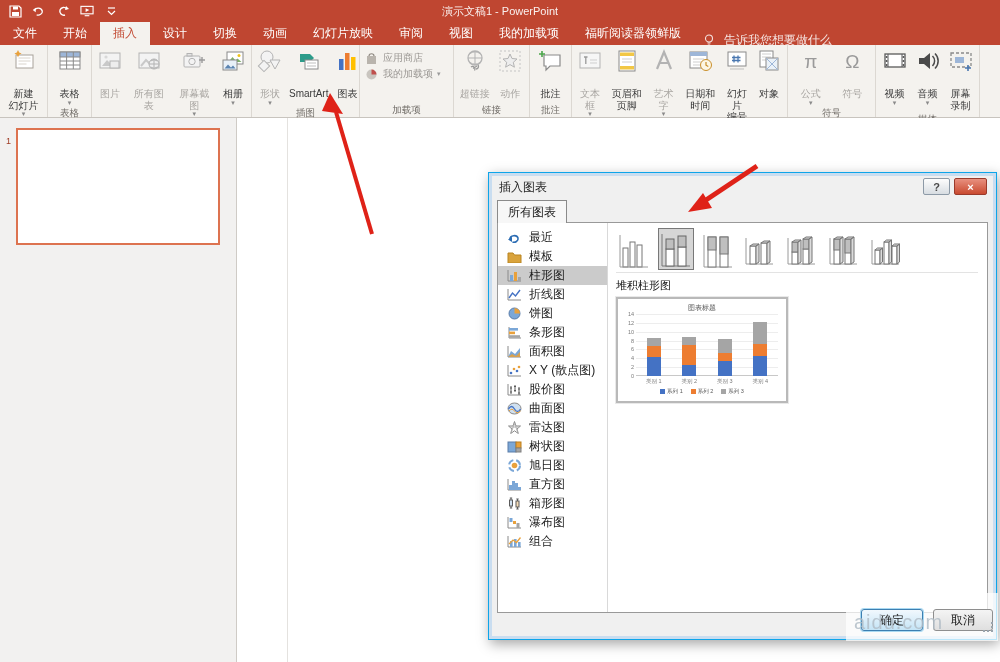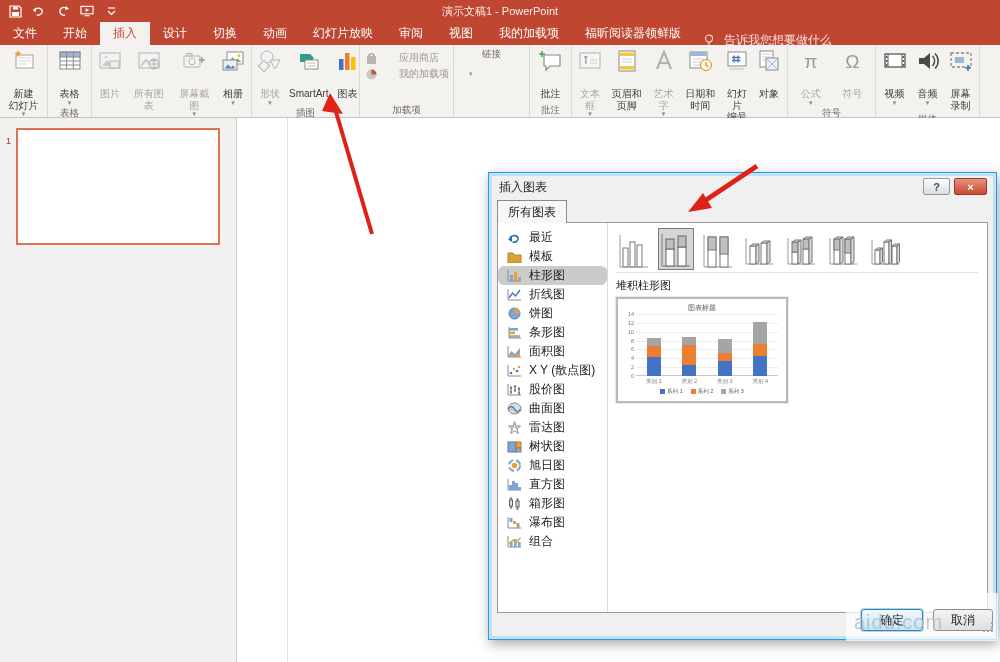--- a/index.html
+++ b/index.html
@@ -21,21 +21,21 @@
   
   .ribbon { position:absolute; left:0; top:45px; width:1000px; height:73px; background:#F4F2EE; border-bottom:1px solid #C8C4BE; display:flex; }
   .rgroup { position:relative; border-right:1px solid #DCD8D2; display:flex; flex-direction:column; padding:2px 2px 0; }
   .gbtns { flex:1; display:flex; align-items:flex-start; justify-content:space-around; }
   .glabel { height:14px; font-size:9.5px; color:#6F6B66; text-align:center; line-height:14px; }
   .rbtn { display:flex; flex-direction:column; align-items:center; padding:1px 3px; cursor:default; }
   .rbtn .rlabel { font-size:10px; color:#3B3B3B; text-align:center; white-space:pre-line; line-height:1.15; margin-top:14px; }
   .rbtn.dis .rlabel { color:#A8A5A1; }
   .rbtn.dd .rlabel::after { content:"▾"; display:block; font-size:7px; color:#8a8a8a; line-height:5px; }
   .i26 { width:26px; height:26px; display:flex; align-items:center; justify-content:center; }
-  .srow { display:flex; align-items:center; gap:20px; padding:1px 2px; }
+  .srow { display:flex; align-items:center; gap:4px; padding:1px 2px; }
   .srow .rlabel { font-size:10px; color:#9A9793; white-space:nowrap; margin:0; }
   .srow .i14 { width:15px; height:14px; display:flex; align-items:center; justify-content:center; }
   .glyph { font-size:15px; color:#9a9a9a; line-height:1; }
 
   
   .slidepane { position:absolute; left:0; top:118px; width:237px; height:544px; background:#F2F1F0; border-right:1px solid #CFCBC6; }
   .slidenum { position:absolute; left:6px; top:18px; font-size:9px; color:#9E3A23; }
   .thumb { position:absolute; left:16px; top:10px; width:204px; height:117px; background:#fff; border:2px solid #DD7350; }
   .canvas { position:absolute; left:238px; top:118px; width:762px; height:544px; background:#fff; }
   .canvline { position:absolute; left:287px; top:118px; width:1px; height:544px; background:#E4E2DF; }
@@ -43,21 +43,21 @@
   
   .dialog { position:absolute; left:488px; top:172px; width:509px; height:468px; background:#F0F0F0; border:1px solid #0ea5e9; box-shadow:inset 0 0 0 3px #C9DDF0, 2px 4px 12px rgba(0,0,0,.35); z-index:4; }
   .dlg-title { position:absolute; left:10px; top:6px; font-size:12px; color:#1F1F1F; }
   .dlg-help { position:absolute; right:46px; top:5px; width:27px; height:17px; border:1px solid #8D9AA7; border-radius:2px; background:linear-gradient(#FDFDFD,#D8DDE2); color:#4A4A4A; font-size:11px; font-weight:bold; display:flex; align-items:center; justify-content:center; }
   .dlg-close { position:absolute; right:9px; top:5px; width:33px; height:17px; border:1px solid #9A3A2B; border-radius:2px; background:linear-gradient(#E8907F,#C94A30); color:#fff; font-size:11px; font-weight:bold; display:flex; align-items:center; justify-content:center; }
   .dlg-tab { position:absolute; left:8px; top:27px; height:23px; padding:0 10px; background:#F7F7F7; border:1px solid #8a8a8a; border-bottom:none; font-size:12px; color:#1a1a1a; display:flex; align-items:center; z-index:2; }
   .dlg-box { position:absolute; left:8px; top:49px; width:491px; height:391px; background:#fff; border:1px solid #999; }
 
   .cat-list { position:absolute; left:0; top:0; width:110px; height:389px; border-right:1px solid #D9D9D9; padding-top:5px; }
   .cat { display:flex; align-items:center; height:19px; padding-left:8px; gap:7px; font-size:12px; color:#222; }
-  .cat.sel { background:#CBCBCB;border-radius:6px; }
+  .cat.sel { background:#CBCBCB; }
   .cicon { width:16px; height:14px; display:flex; align-items:center; justify-content:center; flex:none; }
 
   .sub-row { position:absolute; left:118px; top:3px; height:44px; display:flex; gap:6px; align-items:flex-end; }
   .sub { width:36px; height:42px; display:flex; align-items:flex-end; justify-content:center; padding-bottom:2px; }
   .sub.sel { background:#D6D6D6; border:1px solid #787878; }
   .sub-hr { position:absolute; left:118px; top:49px; width:362px; height:1px; background:#E3E3E3; }
   .sub-title { position:absolute; left:118px; top:55px; font-size:11px; color:#111; }
 
   .preview { position:absolute; left:118px; top:74px; width:172px; height:106px; border:2px solid #B9B9B9; box-shadow:0 0 0 1px #E9E9E9; background:#fff; padding:2px; }
   .pc { position:relative; width:164px; height:98px; font-family:"Liberation Sans",sans-serif; }
@@ -291,20 +291,41 @@
               </svg>
             </span>
           <span class="rlabel">我的加载项</span>
           <span style="font-size:7px;color:#9a9a9a">▾</span>
         </div>
       </div>
       <div class="glabel">加载项</div>
     </div>
 
     <div class="rgroup" style="width:76px">
+      <div class="gbtns">
+        <div class="rbtn dis">
+          <span class="i26">
+              <svg width="26" height="26" viewBox="0 0 26 26">
+                <circle cx="13" cy="10" r="7" fill="none" stroke="#B3B3B3" stroke-width="1.3"></circle>
+                <path d="M6 10 h14 M13 3 v14 M8 5.5 a9 9 0 0 1 10 0 M8 14.5 a9 9 0 0 0 10 0" fill="none" stroke="#B3B3B3"></path>
+                <path d="M9 19 a2.5 2.5 0 0 1 3.5 3.5 M16 17 a2.5 2.5 0 0 1 -2 4 M11 20.5 l4 -2.5" stroke="#9a9a9a" fill="none" stroke-width="1.3"></path>
+              </svg>
+            </span>
+          <span class="rlabel">超链接</span>
+        </div>
+        <div class="rbtn dis">
+          <span class="i26">
+              <svg width="26" height="26" viewBox="0 0 26 26">
+                <rect x="3" y="3" width="20" height="20" fill="none" stroke="#C4C4C4" stroke-dasharray="2 2"></rect>
+                <path d="M13 6 l2 4.5 5 .5 -3.7 3.3 1.1 4.9 -4.4 -2.6 -4.4 2.6 1.1 -4.9 -3.7 -3.3 5 -.5 Z" fill="#EDEDED" stroke="#B3B3B3"></path>
+              </svg>
+            </span>
+          <span class="rlabel">动作</span>
+        </div>
+      </div>
       <div class="glabel">链接</div>
     </div>
 
     <div class="rgroup" style="width:42px">
       <div class="gbtns">
         <div class="rbtn">
           <span class="i26">
               <svg width="26" height="26" viewBox="0 0 26 26">
                 <path d="M6 7 h16 v11 h-10 l-4 4 v-4 h-2 Z" fill="#fff" stroke="#8a8a8a" stroke-width="1.2"></path>
                 <path d="M4 3 v6 M1 6 h6" stroke="#4CA64C" stroke-width="1.6"></path>

